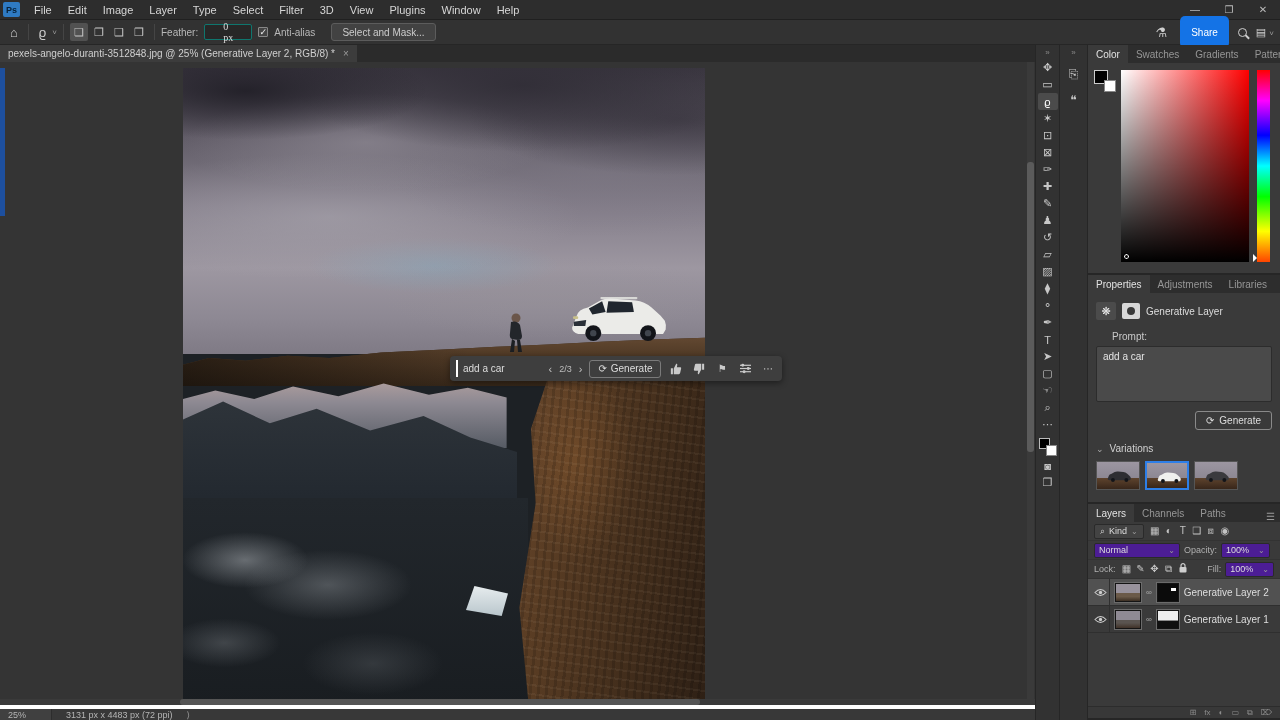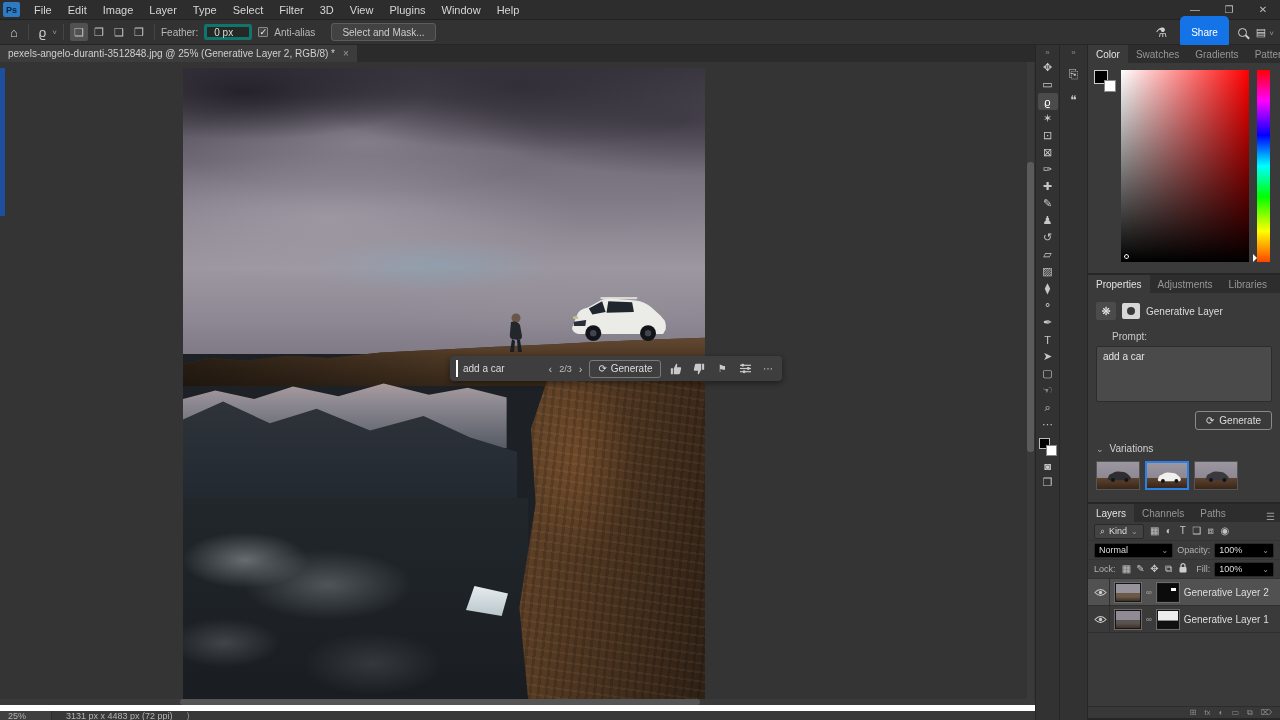--- a/index.html
+++ b/index.html
@@ -17,22 +17,22 @@
 
   
   .optionsbar { height:25px; background:#323232; border-bottom:1px solid #262626; display:flex; align-items:center; gap:6px; padding:0 6px; }
   .opt-icon { color:#cfcfcf; font-size:13px; padding:0 4px; }
   .opt-sep { width:1px; height:16px; background:#454545; }
   .tool-preview { display:flex; align-items:center; gap:2px; color:#cfcfcf; }
   .sel-modes { display:flex; gap:2px; }
   .sel-mode { width:18px; height:18px; display:flex; align-items:center; justify-content:center; color:#c5c5c5; font-size:11px; border-radius:2px; }
   .sel-mode.active { background:#515151; }
   .opt-label { color:#b8b8b8; font-size:10px; }
-  .opt-input { width:48px; height:16px; background:#272727; border:3px solid #0f766e; border-radius:2px;
-    color:#ddd; font-size:10px; padding:0 7px; display:flex; align-items:center; }
+  .opt-input { width:48px; height:16px; background:#272727; border:1px solid #0f766e; border-radius:2px;
+    color:#ddd; font-size:10px; padding:0 18px; display:flex; align-items:center;font-family:Liberation Serif, serif; }
   .checkbox { width:10px; height:10px; background:#444; border:1px solid #888; border-radius:1px; color:#eee;
     font-size:9px; line-height:8px; text-align:center; }
   .opt-btn { height:18px; border:1px solid #5c5c5c; background:#424242; border-radius:3px; color:#ccc;
     font-size:10px; padding:0 10px; display:flex; align-items:center; margin-left:10px; }
   .opt-right { margin-left:auto; display:flex; align-items:center; gap:9px; }
   .share-btn { background:#1473e6; color:#fff; border-radius:5px; height:17px; padding:16px 11px; font-size:10px; display:flex; align-items:center; }
   .magnifier { width:9px; height:9px; border:1.5px solid #cfcfcf; border-radius:50%; position:relative; }
   .magnifier:after { content:""; position:absolute; width:5px; height:1.5px; background:#cfcfcf; bottom:-2px; right:-4px; transform:rotate(45deg); }
   .ws-icon { color:#cfcfcf; font-size:11px; }
   .tiny-chev { color:#9a9a9a; font-size:8px; }
@@ -98,21 +98,21 @@
   .ctask-count { color:#bdbdbd; font-size:9px; }
   .ctask-generate { height:18px; border:1px solid #7a7a7a; border-radius:3px; color:#ddd; display:flex; align-items:center; gap:4px; padding:0 8px; }
   .ctask-ico { width:16px; display:flex; justify-content:center; color:#c9c9c9; }
   .ctask-ico svg { display:block; }
 
   
   .vscroll { position:absolute; right:1px; top:0; width:7px; height:100%; background:#3a3a3a; }
   .vscroll-thumb { position:absolute; top:100px; width:7px; height:290px; background:#5b5b5b; border-radius:3px; }
   .hscroll { position:absolute; left:0; bottom:0; width:100%; height:6px; background:#3a3a3a; }
   .hscroll-thumb { position:absolute; left:180px; width:520px; height:6px; background:#555; border-radius:3px; }
-  .statusbar { height:15px; background:#383838; border-top:6px solid #ffffff; display:flex; align-items:center; font-size:9px; color:#b5b5b5; }
+  .statusbar { height:15px; background:#383838; border-top:4px solid #ffffff; display:flex; align-items:center; font-size:9px; color:#b5b5b5; }
   .status-zoom { width:52px; height:100%; background:#404040; display:flex; align-items:center; padding-left:8px; border-right:1px solid #2d2d2d; }
   .status-info { padding:0 14px;text-align:center; }
   .status-chev { color:#9a9a9a; }
 
   
   .toolbar-col { width:24px; background:#323232; border-right:1px solid #262626; display:flex; flex-direction:column; align-items:center; }
   .collapse-btn { height:14px; color:#8a8a8a; font-size:8px; display:flex; align-items:center; }
   .tool { width:20px; height:17px; display:flex; align-items:center; justify-content:center; color:#c7c7c7; font-size:11px; border-radius:2px; }
   .tool.active { background:#4b4b4b; color:#fff; }
   .fgbg { position:relative; width:20px; height:20px; margin-top:4px; }
@@ -164,21 +164,21 @@
   .var-thumb.selected { border:2px solid #2d7fe8; }
   .var-thumb svg { position:absolute; left:9px; top:8px; }
 
   
   .layers-panel { flex:1; display:flex; flex-direction:column; }
   .layers-body { flex:1; display:flex; flex-direction:column; }
   .lp-row { display:flex; align-items:center; gap:4px; padding:0 6px; height:19px; border-bottom:1px solid #333; font-size:10px; color:#c9c9c9; }
   .lp-select { height:15px; background:#434343; border:1px solid #2a2a2a; border-radius:2px; display:flex; align-items:center; gap:4px; padding:0 5px; font-size:9px; color:#ddd; }
   .lp-ficon { width:14px; text-align:center; color:#c3c3c3; font-size:10px; }
   .lp-label { font-size:9px; color:#b0b0b0; }
-  .lp-val { height:15px; background:#000000; border:1px solid #2a2a2a; border-radius:2px; padding:0 4px; display:flex; align-items:center; gap:20px; font-size:9px; color:#ddd; }
+  .lp-val { height:15px; background:#4c1d95; border:1px solid #2a2a2a; border-radius:2px; padding:0 4px; display:flex; align-items:center; gap:9px; font-size:9px; color:#ddd; }
   .layer-row { display:flex; align-items:center; gap:5px; height:27px; padding:0 4px; border-bottom:1px solid #2f2f2f; background:#3a3a3a; }
   .layer-row.selected { background:#515151; }
   .eye-cell { width:18px; display:flex; justify-content:center; border-right:1px solid #2f2f2f; height:100%; align-items:center; }
   .layer-thumb { width:26px; height:19px; border:1px solid #141414; outline:1px solid #6b6b6b; }
   .chain { color:#aaa; font-size:8px; }
   .layer-mask { width:22px; height:19px; border:1px solid #141414; outline:1px solid #6b6b6b; }
   .layer-name { font-size:10px; color:#dedede; }
   .layers-empty { flex:1; background:#3a3a3a; }
   .layers-footer { height:12px; background:#383838; border-top:1px solid #2c2c2c; display:flex; align-items:center; justify-content:flex-end; gap:8px; padding:0 8px; }
   .lf-icon { color:#8d8d8d; font-size:8px; }

